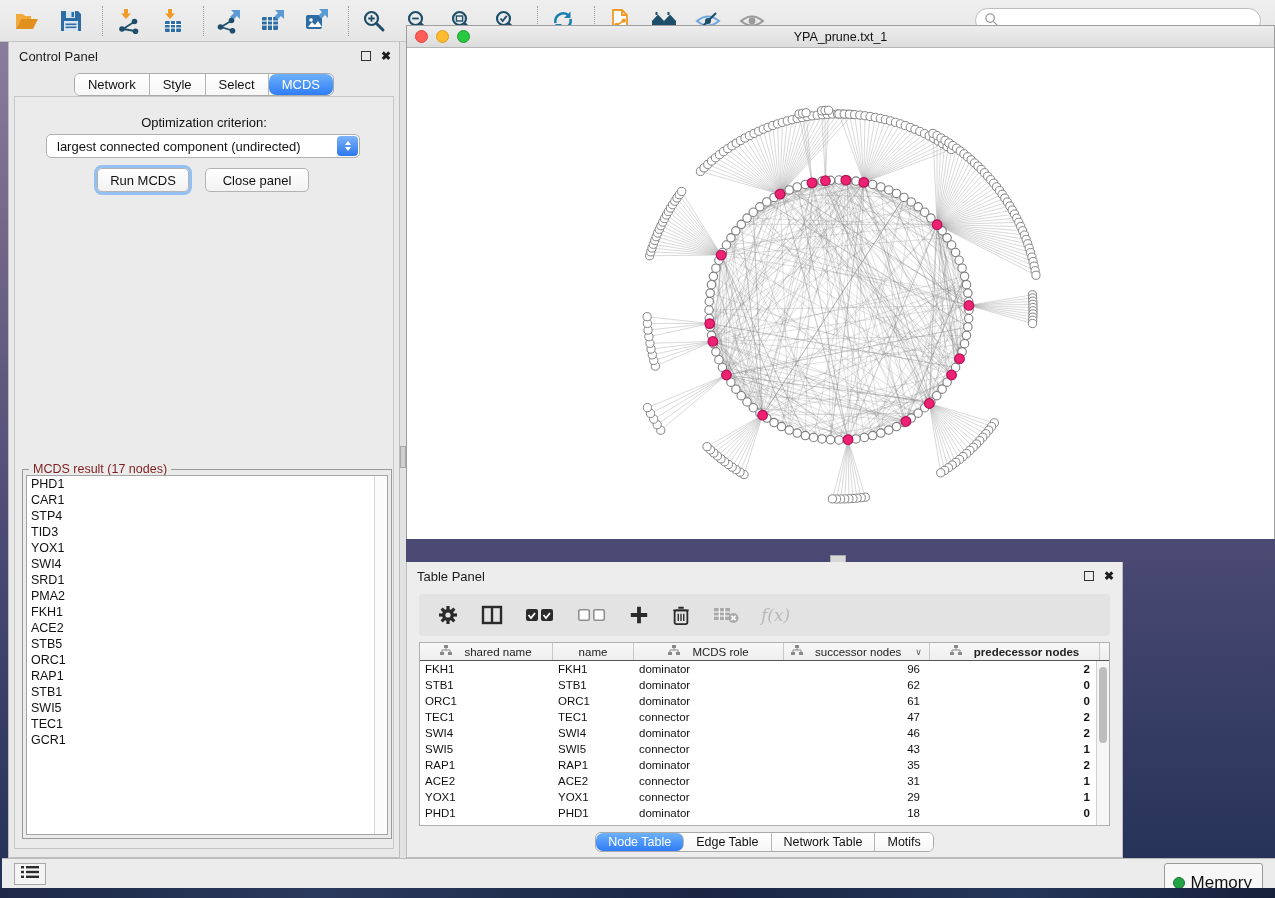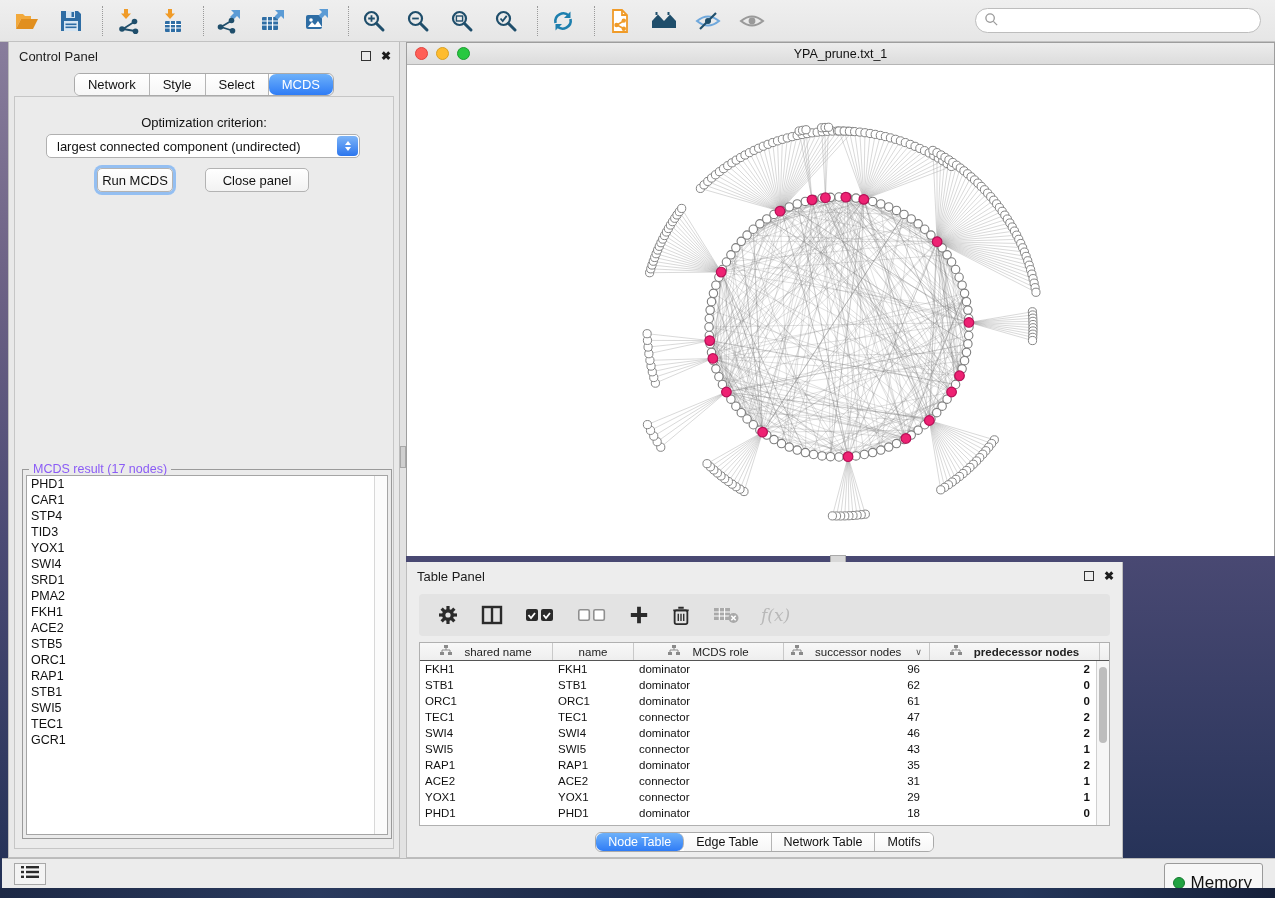--- a/index.html
+++ b/index.html
@@ -61,44 +61,44 @@
   }
   .stepper { position:absolute; right:1px; top:1px; width:21px; height:20px; border-radius:4px;
     background:linear-gradient(#7db4f7,#2c76ee); display:flex; flex-direction:column; align-items:center; justify-content:center; }
   .tri-up { width:0; height:0; border-left:3.5px solid transparent; border-right:3.5px solid transparent; border-bottom:4.5px solid #fff; margin-bottom:2.5px; }
   .tri-down { width:0; height:0; border-left:3.5px solid transparent; border-right:3.5px solid transparent; border-top:4.5px solid #fff; }
   .btn {
     position:absolute; height:24px; background:linear-gradient(#ffffff,#f2f2f2);
     border:1px solid #b3b3b3; border-radius:5px; font-size:13px;
     display:flex; align-items:center; justify-content:center; color:#111;
   }
-  .btn-run { left:82px; top:71px; width:76px; box-shadow:0 0 0 3px rgba(77,155,248,.55); }
+  .btn-run { left:82px; top:71px; width:92px; box-shadow:0 0 0 3px rgba(77,155,248,.55); }
   .btn-closepanel { left:190px; top:71px; width:104px; }
 
   .groupbox {
     position:absolute; left:7px; top:372px; width:370px; height:370px;
     border:1px solid #9a9a9a;
   }
   .groupbox-legend {
-    position:absolute; top:-8px; left:6px; background:#ebebeb; padding:0 4px; font-size:12.5px; color:#8b5cf6;
+    position:absolute; top:-8px; left:6px; background:#ebebeb; padding:0 4px; font-size:12.5px; color:#7f1d1d;
   }
   .mcds-list {
     position:absolute; left:3px; right:3px; top:5px; bottom:3px;
     background:#fff; border:1px solid #a5a5a5; overflow:hidden;
   }
   .mcds-item { font-size:12.5px; line-height:16px; padding-left:4px; color:#111; }
   .mcds-scroll { position:absolute; right:0; top:0; bottom:0; width:13px; background:#fbfbfb; border-left:1px solid #d8d8d8; }
 
   
   .vsplit { position:absolute; left:400px; top:42px; width:6px; height:816px; background:#e2e2e2; }
   .vsplit-handle { position:absolute; left:0; top:404px; width:6px; height:22px; background:#cfcfcf; border:1px solid #a8a8a8; }
   .hgrip { position:absolute; left:830px; top:555px; width:16px; height:8px; background:#d8d8d8; border:1px solid #aaa; }
 
   
-  .net-frame { position:absolute; left:406px; top:42px; width:869px; height:514px; border:1px solid #9e9e9e; background:#fff; }
+  .net-frame { position:absolute; left:406px; top:25px; width:869px; height:514px; border:1px solid #9e9e9e; background:#fff; }
   .net-titlebar { height:22px; background:linear-gradient(#ededed,#dcdcdc); border-bottom:1px solid #b5b5b5;
     display:flex; align-items:center; position:relative; }
   .tl { width:13px; height:13px; border-radius:50%; margin-left:8px; display:inline-block; }
   .tl-red { background:#ff5f57; border:1px solid #e0443e; }
   .tl-yellow { background:#febc2e; border:1px solid #d9a022; }
   .tl-green { background:#28c840; border:1px solid #1d9c30; }
   .net-title { position:absolute; left:0; width:100%; text-align:center; font-size:12.5px; color:#111; }
   .net-canvas { position:absolute; left:0; top:22px; width:867px; height:491px; background:#fff; }
 
   

